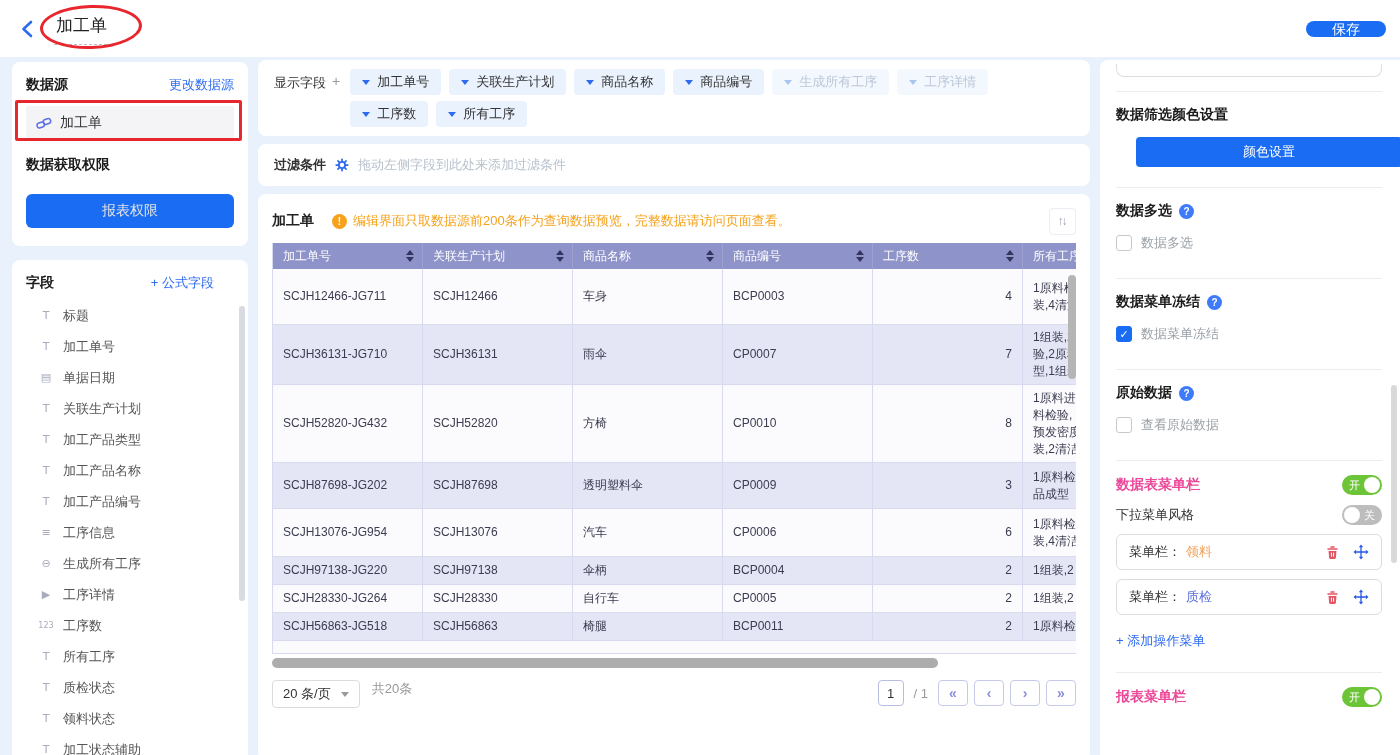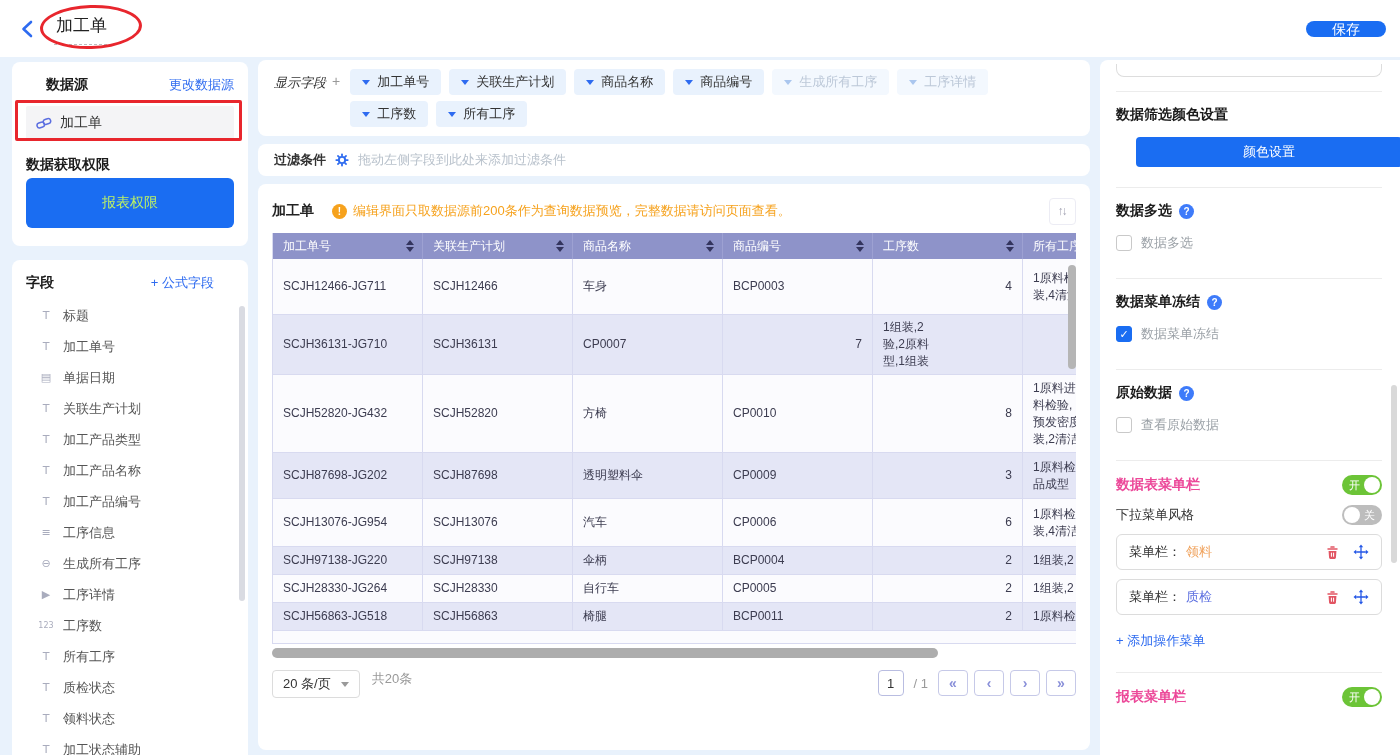--- a/index.html
+++ b/index.html
@@ -21,51 +21,51 @@
             border-radius:8px;height:16px;padding:0 26px;cursor:pointer;}
   
   .ann{position:absolute;border:3px solid var(--annotation);pointer-events:none;z-index:60;}
   .ann.ellipse{left:40px;top:5px;width:102px;height:44px;border-radius:50%;transform:rotate(-2deg);}
   .ann.rect{left:15px;top:100px;width:227px;height:41px;border-radius:2px;}
   
   .card{background:#fff;border-radius:8px;}
   
   .left{position:absolute;left:12px;top:62px;width:236px;}
   .card1{padding:14px 14px 18px;}
-  .sec-head{display:flex;align-items:flex-start;justify-content:space-between;margin-left:20px;}
+  .sec-head{display:flex;align-items:flex-start;justify-content:space-between;}
   .sec-title{font-size:14px;font-weight:bold;color:#1b1b1b;}
   .blue-link{font-size:13px;color:var(--link);cursor:pointer;text-decoration:none;}
   .ds-item{margin-top:12px;height:34px;background:#f4f4f6;display:flex;align-items:center;
            padding:0 10px;border-radius:2px;font-size:14px;color:#333;cursor:pointer;}
   .ds-item .ds-icon{width:18px;height:14px;margin-right:6px;display:inline-flex;}
   .perm-head{margin-top:16px;}
-  .perm-btn{margin-top:4px;width:100%;height:50px;background:var(--primary);color:#bef264;
+  .perm-btn{margin-top:20px;width:100%;height:34px;background:var(--primary);color:#e5e5e5;
             font-size:14px;border:none;border-radius:6px;cursor:pointer;}
   .card2{margin-top:14px;height:503px;padding:14px 24px 0 14px;position:relative;overflow:hidden;}
   .fields-head{display:flex;align-items:center;justify-content:space-between;padding-right:10px;}
   .field-list{margin-top:8px;}
   .field-item{height:31px;display:flex;align-items:center;padding-left:10px;font-size:13px;
               color:#555;cursor:grab;}
   .field-item .f-icon{width:20px;margin-right:7px;color:#a9acbd;font-size:11px;text-align:center;
                       flex:none;font-family:"DejaVu Sans",sans-serif;}
   .field-item .f-icon.num{font-size:8px;letter-spacing:0;}
   .lscroll{position:absolute;right:3px;top:46px;width:6px;height:295px;border-radius:3px;background:#d9dbe2;}
   
   .middle{position:absolute;left:258px;top:60px;width:832px;}
   .chips-card{padding:9px 16px;display:flex;align-items:flex-start;}
-  .chips-label{font-size:13px;color:#333;margin-top:5px;white-space:nowrap;font-style:italic;}
+  .chips-label{font-size:13px;color:#333;margin-top:5px;white-space:nowrap;}
   .chips-plus{color:#999;font-size:14px;margin:4px 6px 0 6px;cursor:pointer;}
   .chips-wrap{display:flex;flex-wrap:wrap;gap:6px 8px;margin-left:4px;}
   .chip{height:26px;background:#e9f2fd;border-radius:4px;display:flex;align-items:center;
         padding:0 12px;font-size:13px;color:#333;cursor:pointer;white-space:nowrap;}
   .chip .caret{width:0;height:0;border-left:4px solid transparent;border-right:4px solid transparent;
                border-top:5px solid var(--link);margin-right:7px;}
   .chip.disabled{background:#f3f8fe;color:#bcc8d8;}
   .chip.disabled .caret{border-top-color:#aac6ee;}
-  .filter-card{margin-top:8px;height:32px;display:flex;align-items:center;padding:16px 16px;gap:8px;}
+  .filter-card{margin-top:8px;height:42px;display:flex;align-items:center;padding:16px 16px;gap:8px;}
   .filter-label{font-size:13px;font-weight:bold;color:#333;}
   .filter-ph{font-size:13px;color:#b9c2cc;}
   .preview-card{margin-top:8px;height:566px;padding:12px 14px;position:relative;}
   .pv-head{display:flex;align-items:center;height:30px;}
   .pv-title{font-size:14px;font-weight:bold;color:#222;margin-right:18px;}
   .warn{display:flex;align-items:center;gap:6px;font-size:13px;color:var(--warning);}
   .warn-ico{width:15px;height:15px;border-radius:50%;background:var(--warning);color:#fff;
             font-size:10px;font-weight:bold;display:flex;align-items:center;justify-content:center;flex:none;}
   .sort-box{margin-left:auto;width:27px;height:27px;border:1px solid #ececf4;border-radius:4px;
             background:#fff;color:#a2a2b2;font-size:12px;display:flex;align-items:center;
@@ -365,20 +365,21 @@
             <div class="td">BCP0003</div>
             <div class="td num">4</div>
             <div class="td">
               <div>1原料检</div>
               <div>装,4清洁</div>
             </div>
           </div>
           <div class="tr alt" style="height: 60px;">
             <div class="td">SCJH36131-JG710</div>
             <div class="td">SCJH36131</div>
+            <div class="td">雨伞</div>
             <div class="td">CP0007</div>
             <div class="td num">7</div>
             <div class="td">
               <div>1组装,2</div>
               <div>验,2原料</div>
               <div>型,1组装</div>
             </div>
           </div>
           <div class="tr" style="height: 78px;">
             <div class="td">SCJH52820-JG432</div>

